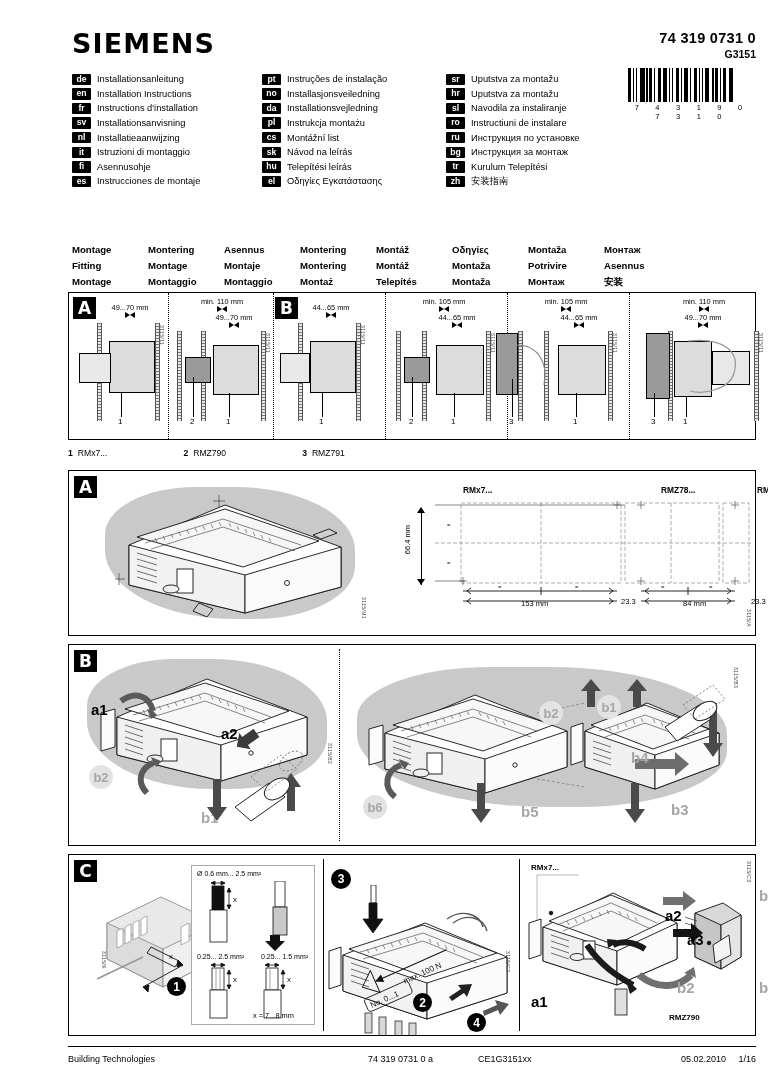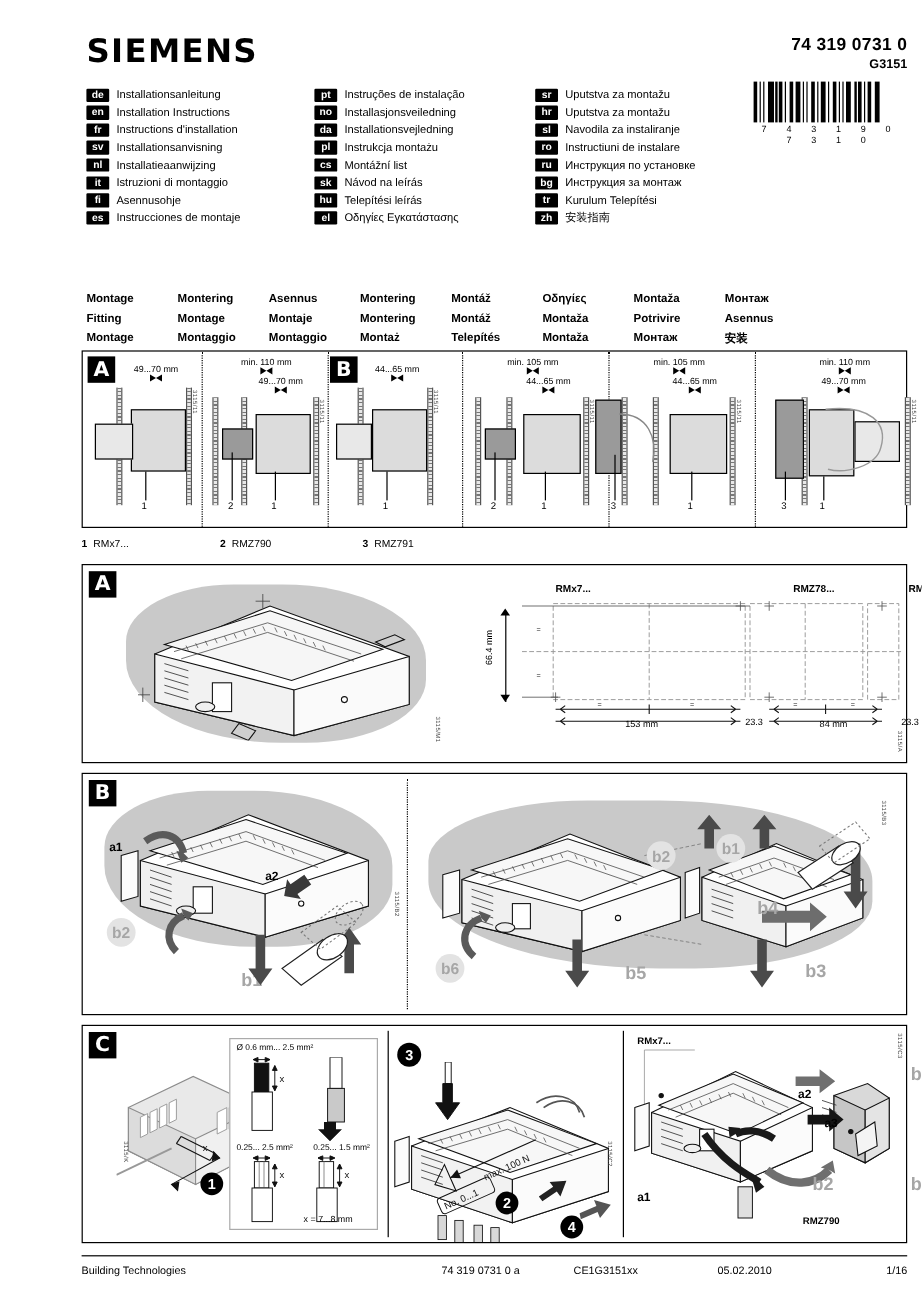--- a/index.html
+++ b/index.html
@@ -137,41 +137,41 @@
   #panel-b { left:68px; top:644px; width:688px; height:202px; }
   
   #panel-c { left:68px; top:854px; width:688px; height:182px; }
 
   .vdivider { position:absolute; top:4px; bottom:4px;
     border-left:1px dotted #000; }
   .vdivider.solid { border-left:1px solid #000; }
 
   
   .blob { position:absolute; background:#c9c9c9; border-radius:36% 48% 40% 52%; }
-  .lbl-big { position:absolute; font-size:10px; font-weight:bold; }
+  .lbl-big { position:absolute; font-size:15px; font-weight:bold; }
   .lbl-grey { position:absolute; font-size:15px; font-weight:bold; color:#a6a6a6; }
   .circ-grey { position:absolute; width:24px; height:24px; border-radius:50%;
     background:#e3e3e3; color:#a6a6a6; font-size:13px; font-weight:bold;
     display:flex; align-items:center; justify-content:center; }
   .num-circle { position:absolute; width:19px; height:19px; border-radius:50%;
     background:#000; color:#fff; font-size:12px; font-weight:bold;
     display:flex; align-items:center; justify-content:center; }
 
   .wire-box { position:absolute; border:1px solid #aaa; background:#fff; }
 
   
   .footer {
     position:absolute; left:68px; top:1046px; width:688px;
     border-top:1px solid #000; padding-top:7px;
     font-size:9px; display:flex; align-items:baseline;
   }
   .footer .f-left { flex:0 0 300px; }
   .footer .f-c1 { flex:0 0 110px; text-align:left; }
   .footer .f-c2 { flex:0 0 120px; text-align:left; }
-  .footer .f-c3 { flex:0 0 100px; text-align:left; }
+  .footer .f-c3 { flex:0 0 100px; text-align:right;margin-left:28px; }
   .footer .f-c4 { flex:1; text-align:right; }
 
   svg { display:block; }
 </style>
 </head>
 <body>
 
 <div class="page">
 
   <div class="header">

